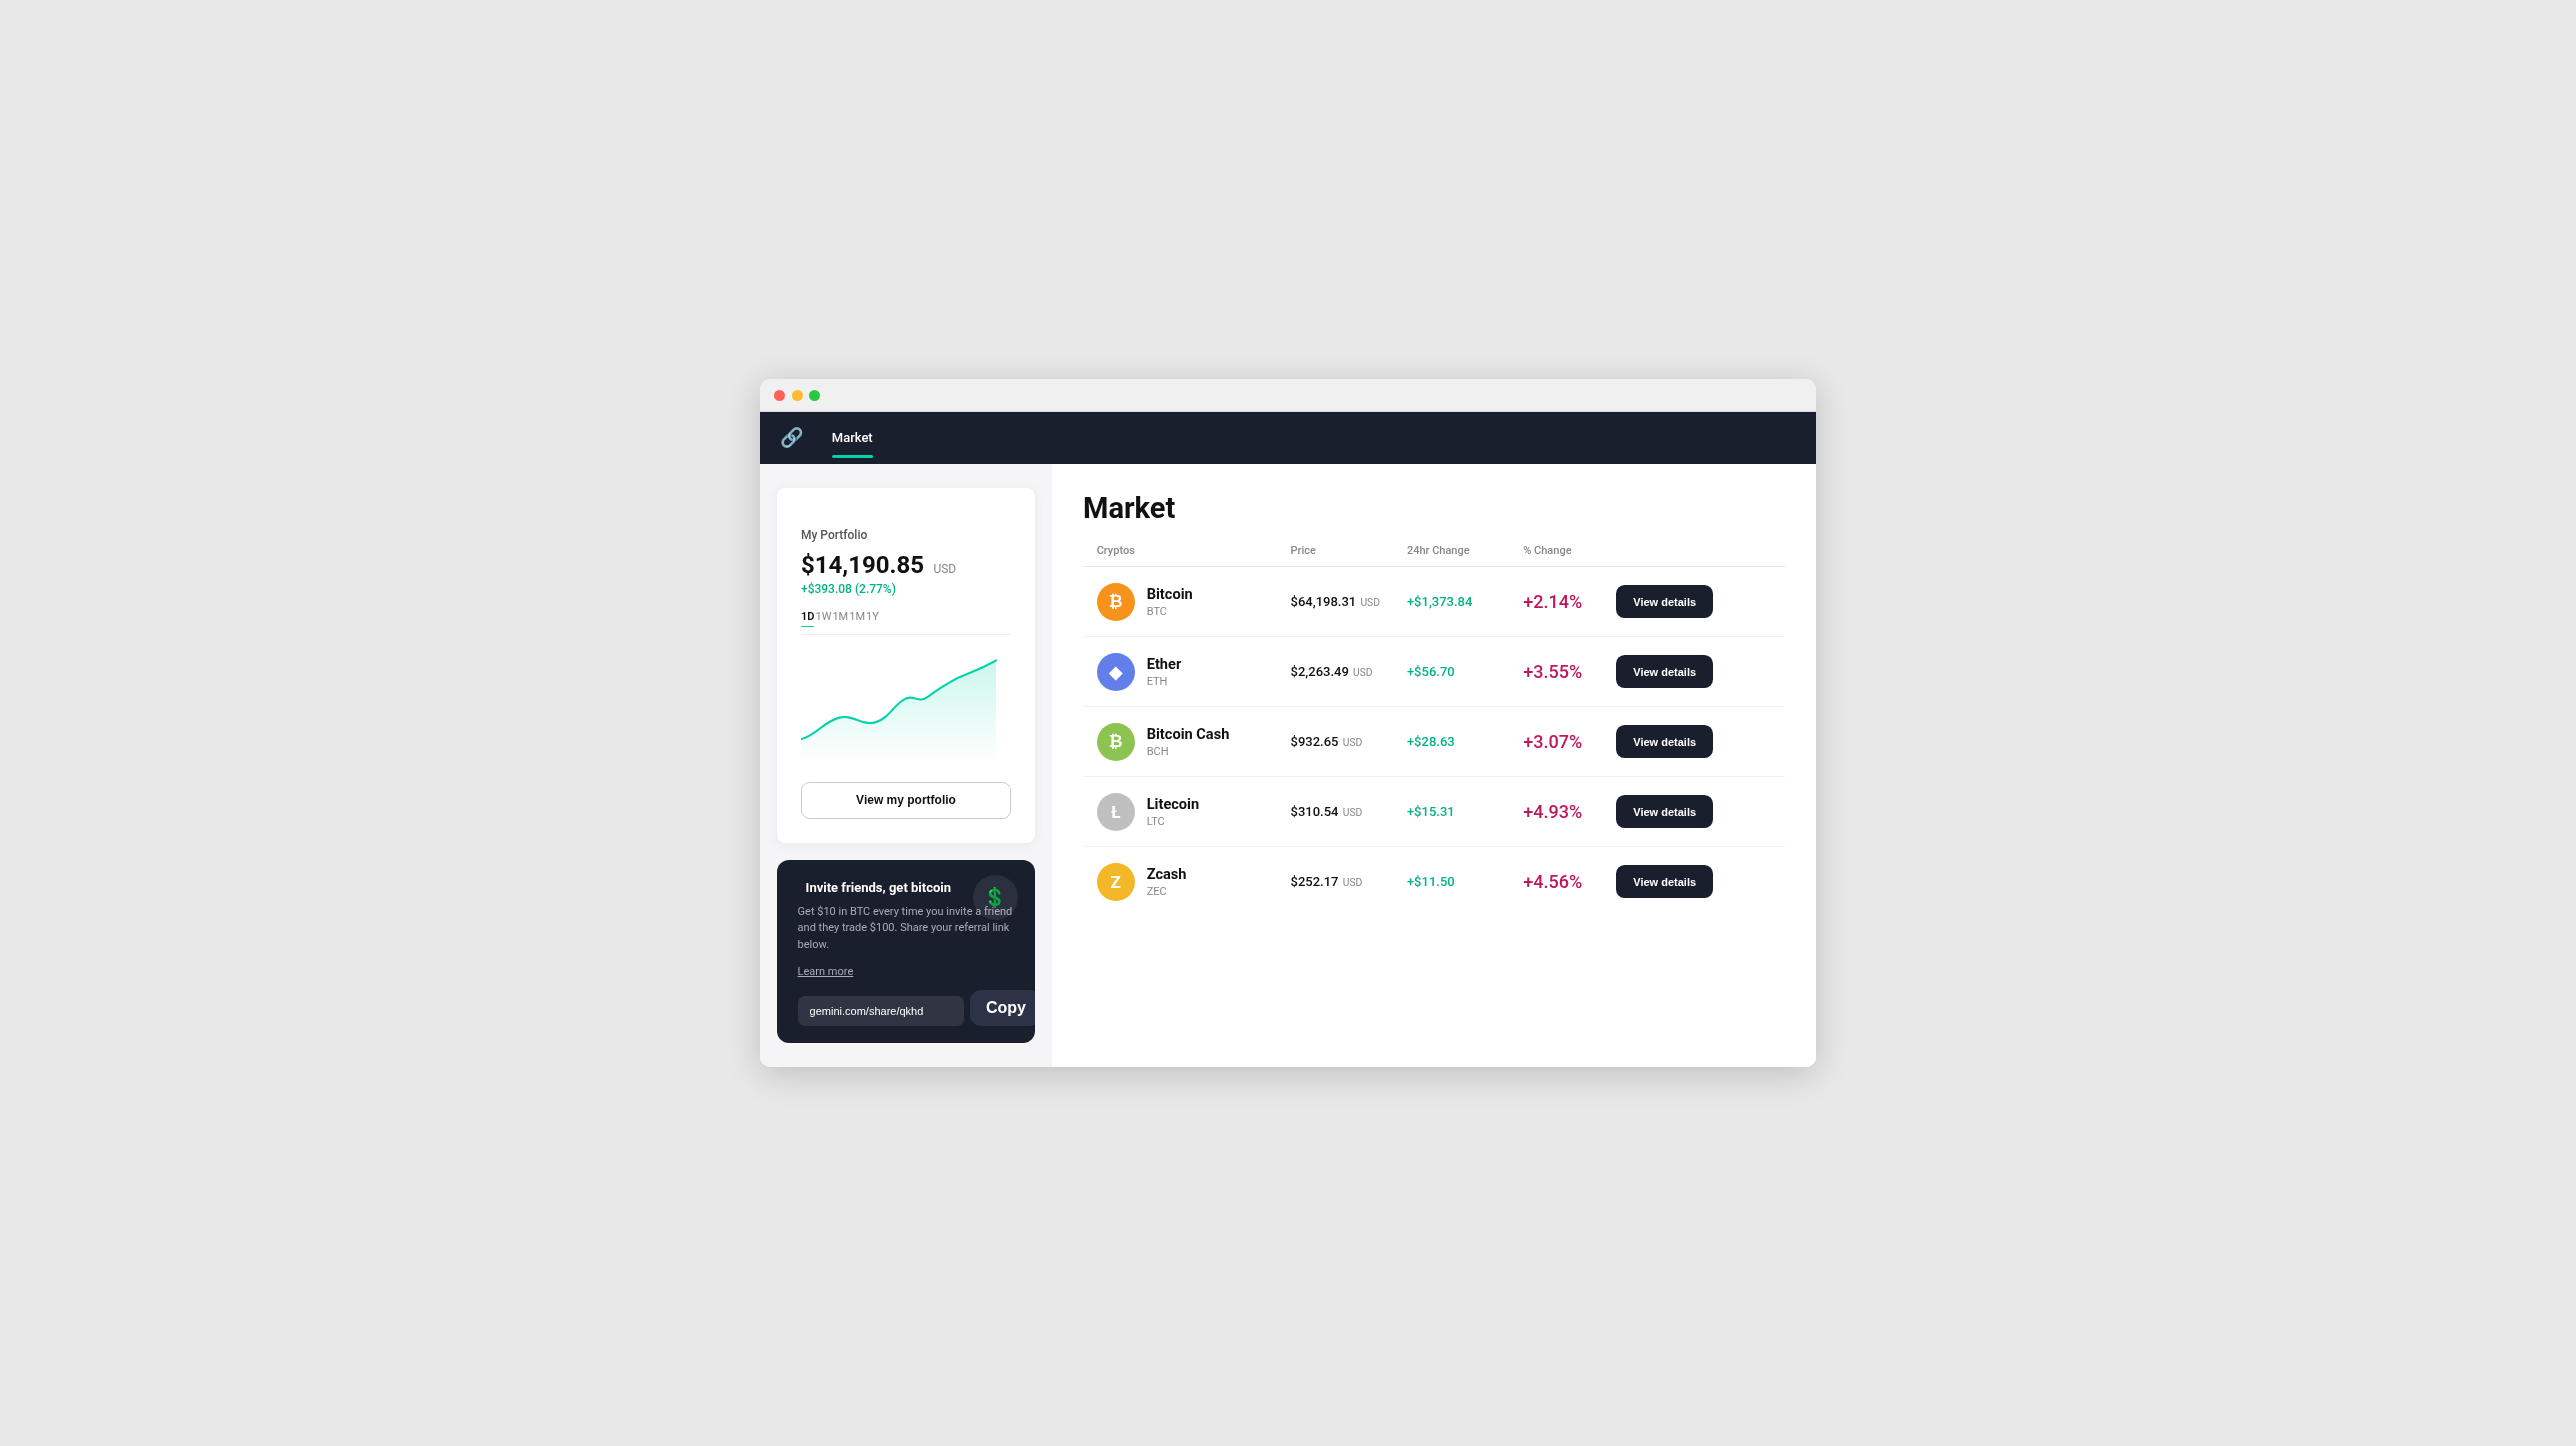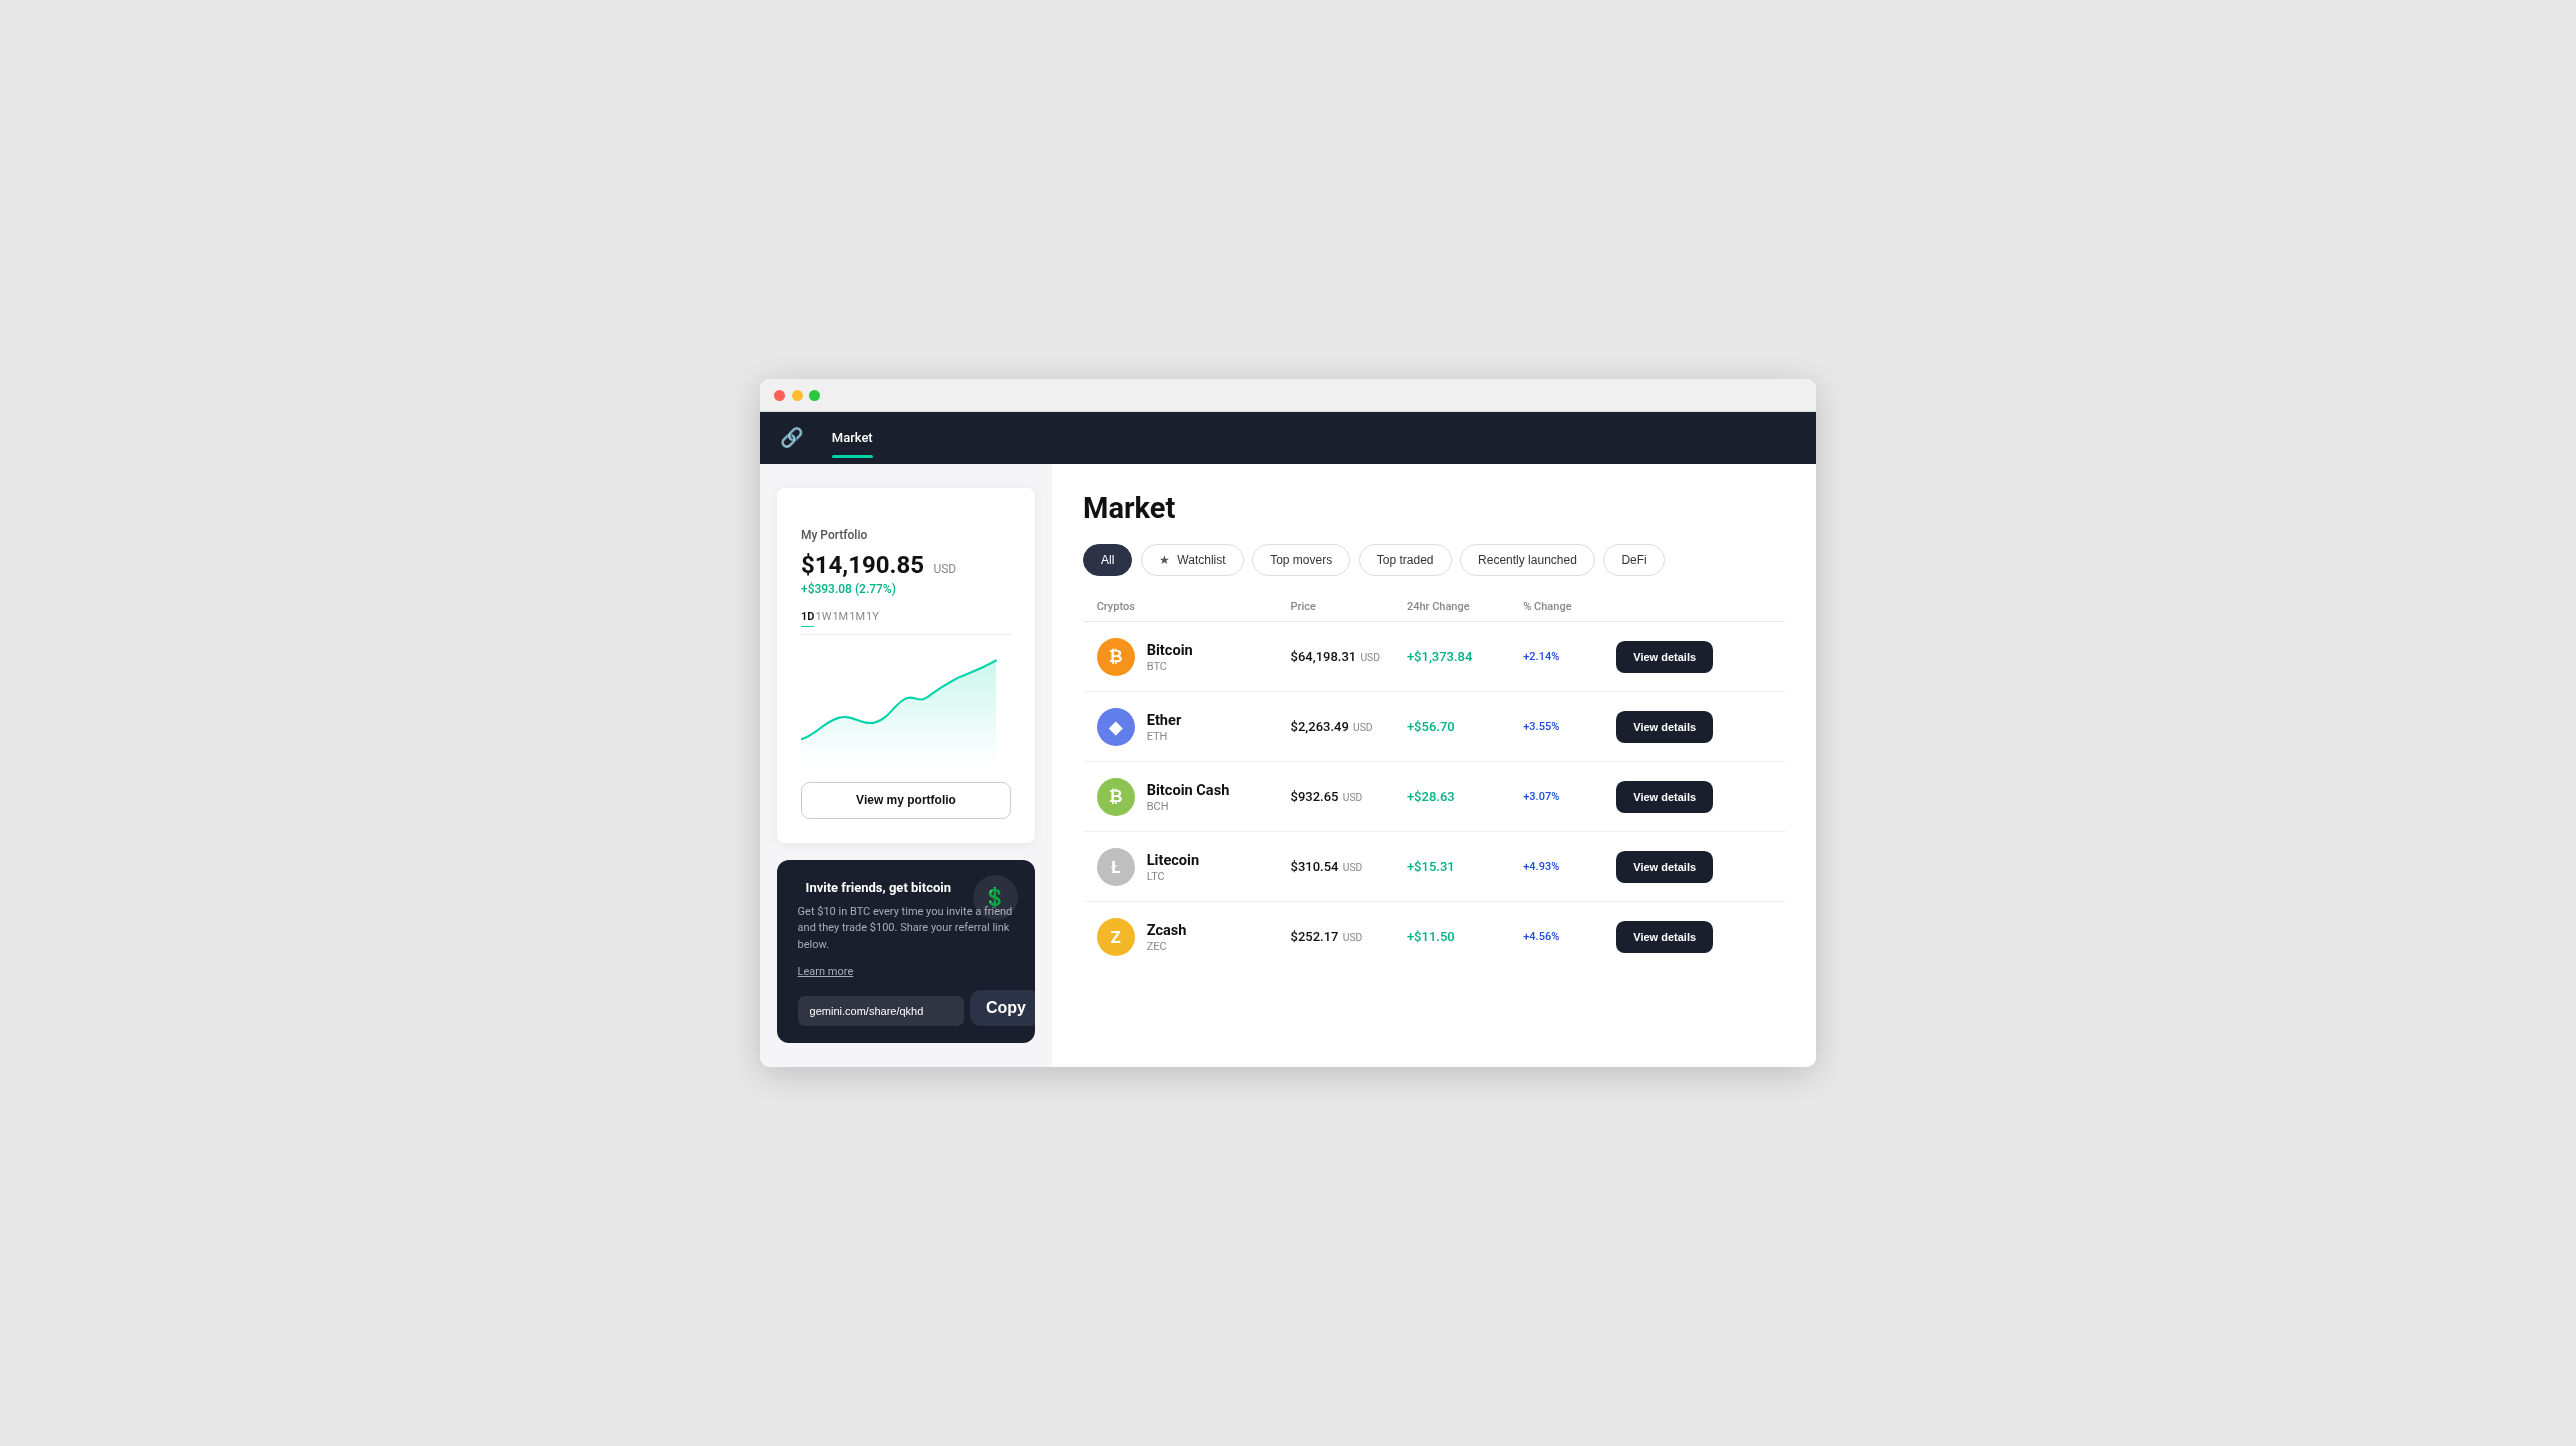--- a/index.html
+++ b/index.html
@@ -307,23 +307,23 @@
       color: #888;
       font-weight: 400;
       margin-left: 1.7px;
     }
     .change-cell {
       font-size: 13px;
       font-weight: 500;
       color: #00b386;
     }
     .pct-cell {
-      font-size: 11px;
-      font-weight: 500;
-      color: #1d4ed8;
+      font-size: 18px;
+      font-weight: 500;
+      color: #be185d;
     }
     .view-btn {
       background: #1a1f2e;
       color: #fff;
       border: none;
       padding: 10.3px 17px;
       border-radius: 8.6px;
       font-size: 11px;
       font-weight: 600;
       cursor: pointer;
@@ -390,30 +390,20 @@
         <div class="referral-row">
           <input class="referral-input" type="text" value="gemini.com/share/qkhd" readonly="" style="">
           <button class="copy-btn">Copy</button>
         </div>
       </div>
     </aside>
 
     <main class="main-content">
       <h1 class="page-title">Market</h1>
 
-      <div class="filter-tabs">
-        <button class="filter-tab active">All</button>
-        <button class="filter-tab">
-          <span class="star">★</span> Watchlist
-        </button>
-        <button class="filter-tab">Top movers</button>
-        <button class="filter-tab">Top traded</button>
-        <button class="filter-tab">Recently launched</button>
-        <button class="filter-tab">DeFi</button>
-      </div>
 
       <div class="table-header">
         <div class="table-header-cell">Cryptos</div>
         <div class="table-header-cell">Price</div>
         <div class="table-header-cell">24hr Change</div>
         <div class="table-header-cell">% Change</div>
         <div class="table-header-cell"></div>
       </div>
 
       <div id="crypto-rows">

